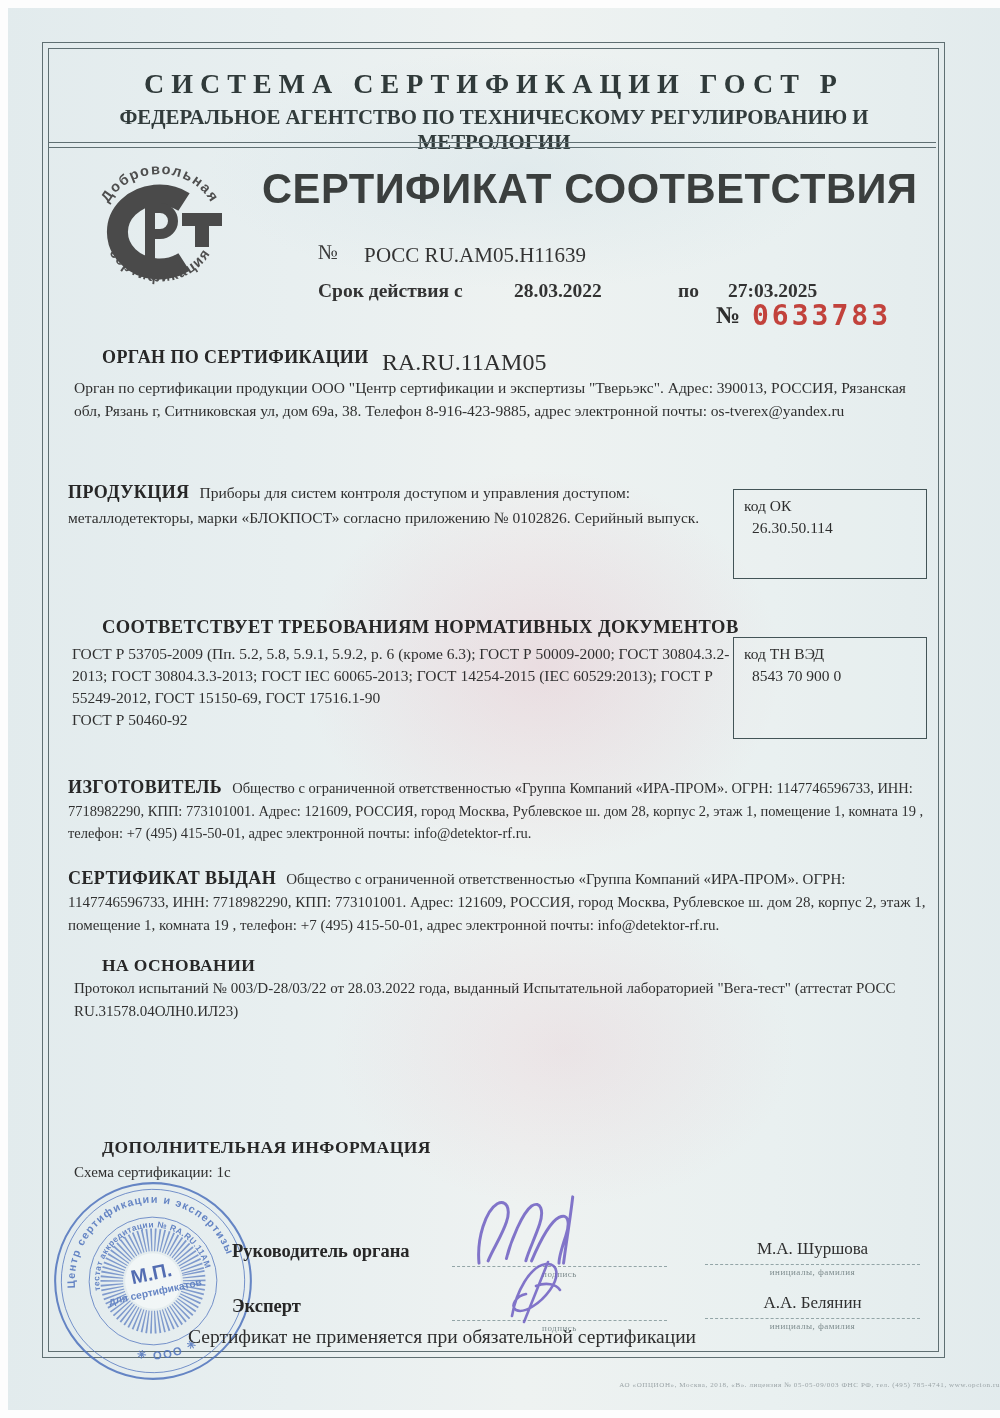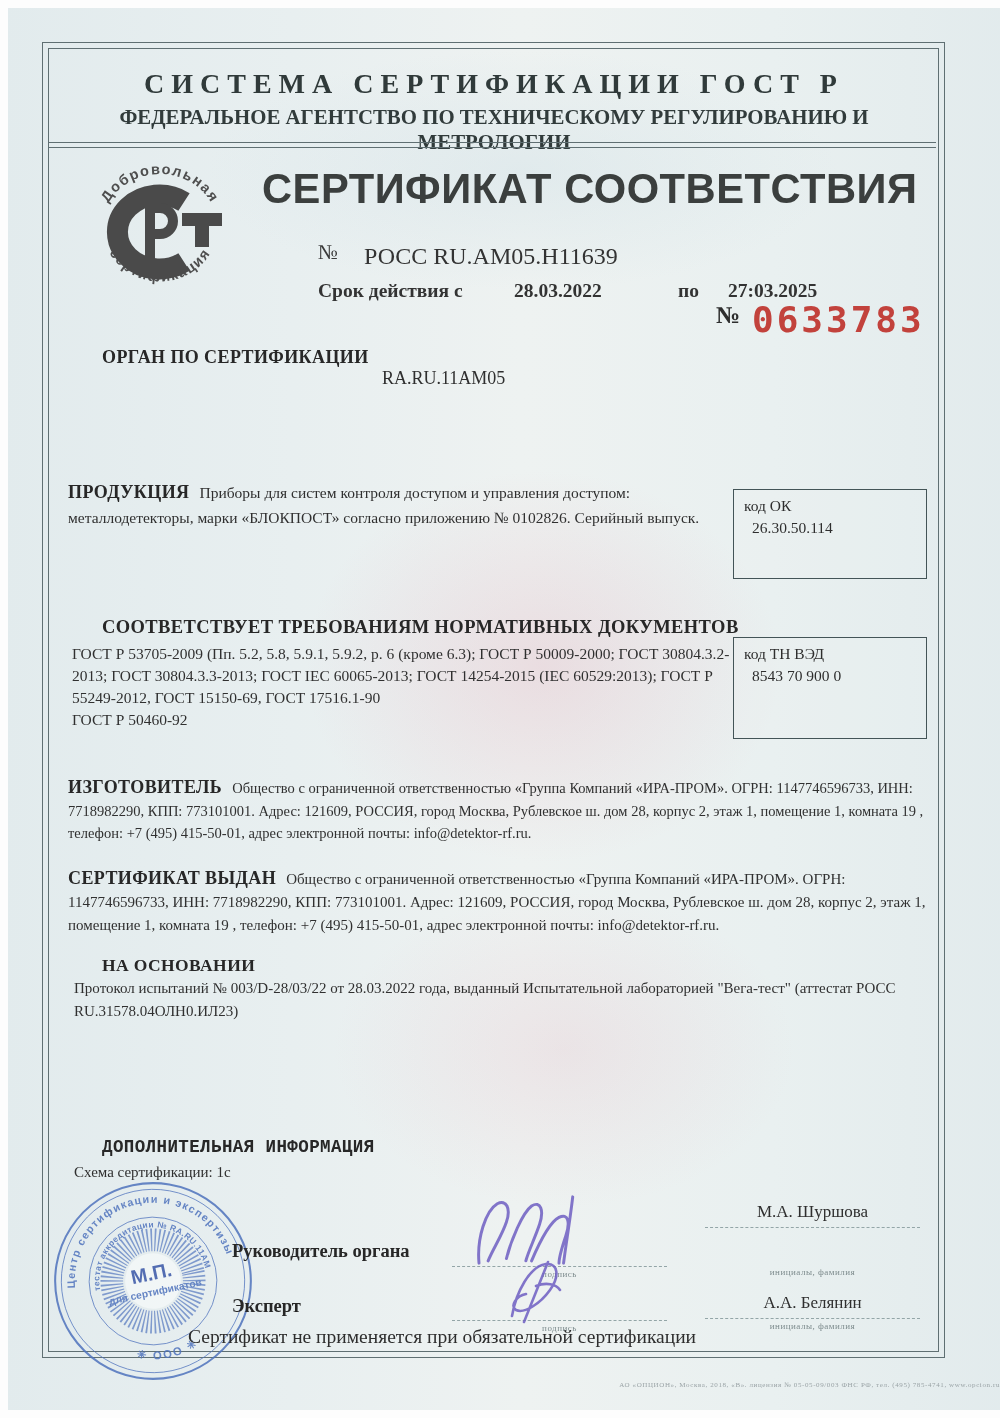--- a/index.html
+++ b/index.html
@@ -15,45 +15,45 @@
   }
   .page::after{content:'';position:absolute;inset:0;border:8px solid #fdfdfd;pointer-events:none;z-index:50;}
   .abs{position:absolute;}
   .frame-outer{left:42px;top:42px;width:901px;height:1314px;border:1px solid #5f6f72;}
   .frame-inner{position:absolute;inset:5px;border:1px solid #5f6f72;}
   .hdr-sep{left:49px;top:142px;width:887px;height:4px;border-top:1px solid #5f6f72;border-bottom:1px solid #5f6f72;}
   .h-sys1{left:44px;top:68px;width:900px;text-align:center;font-weight:bold;font-size:28px;letter-spacing:7px;color:#303a3a;}
   .h-sys2{left:44px;top:105px;width:900px;text-align:center;font-weight:bold;font-size:21.5px;letter-spacing:0px;color:#313b3b;transform:scaleX(0.97);}
   .title{left:262px;top:164px;font-family:"Liberation Sans",sans-serif;font-weight:bold;font-size:43px;color:#3b3f3e;letter-spacing:0.5px;transform:scaleX(0.97);transform-origin:left;}
   .no-label{left:318px;top:240px;font-size:21px;color:#3a3a3a;}
-  .no-value{left:364px;top:243px;font-size:24px;color:#333;}
+  .no-value{left:364px;top:243px;font-size:21px;color:#333;}
   .term-label{left:318px;top:280px;font-size:19.5px;font-weight:bold;color:#333;}
   .term-from{left:514px;top:280px;font-size:19.5px;font-weight:bold;color:#333;}
   .term-po{left:678px;top:280px;font-size:19.5px;font-weight:bold;color:#333;}
   .term-to{left:728px;top:280px;font-size:19.5px;font-weight:bold;color:#333;}
   .blank-no{left:716px;top:302px;font-size:24px;font-weight:bold;color:#2e2e2e;}
-  .blank-num{left:752px;top:299px;font-family:"DejaVu Sans Mono",monospace;font-weight:bold;font-size:36px;letter-spacing:3px;color:#c2423c;}
+  .blank-num{left:752px;top:299px;font-family:"DejaVu Sans Mono",monospace;font-weight:bold;font-size:28px;letter-spacing:3px;color:#c2423c;}
   .sec-head{font-weight:bold;font-size:18px;color:#272727;letter-spacing:0.4px;margin-left:34px;}
   .org-head{left:68px;top:347px;}
-  .org-num{left:382px;top:368px;font-size:18px;color:#2f2f2f;}
+  .org-num{left:382px;top:349px;font-size:24px;color:#2f2f2f;}
   .org-text{left:74px;top:377px;width:848px;font-size:15.5px;line-height:1.46;color:#303030;}
   .prod-block{left:68px;top:479px;width:648px;font-size:15.5px;line-height:1.5;color:#303030;}
   .inline-head{font-weight:bold;font-size:18px;letter-spacing:0.4px;margin-right:10px;color:#272727;}
   .code-box{border:1.5px solid #435457;padding:7px 10px;background:rgba(255,255,255,0.06);}
   .ok-box{left:733px;top:489px;width:172px;height:74px;}
   .code-label{font-size:15.5px;color:#2e2e2e;}
   .code-value{font-size:15.5px;color:#2e2e2e;margin:4px 0 0 8px;}
   .comp-head{left:68px;top:617px;font-size:18.5px;}
   .comp-text{left:72px;top:643px;width:658px;font-size:15.5px;line-height:1.42;color:#303030;}
   .tn-box{left:733px;top:637px;width:172px;height:86px;}
   .mfr-block{left:68px;top:774px;width:864px;font-size:14.5px;line-height:1.5;color:#303030;}
   .issued-block{left:68px;top:865px;width:858px;font-size:15px;line-height:1.47;color:#303030;}
   .basis-head{left:68px;top:955px;font-size:17.5px;}
   .basis-text{left:74px;top:977px;width:842px;font-size:15px;line-height:1.5;color:#303030;}
-  .add-head{left:68px;top:1137px;font-size:17.5px;font-family:Liberation Mono, monospace;}
+  .add-head{left:68px;top:1137px;font-size:17.5px;}
   .add-text{left:74px;top:1164px;font-size:15px;color:#303030;}
   .sig-label{font-weight:bold;font-size:18.5px;color:#272727;}
   .sig-line{border-bottom:1px dashed #93a5a7;}
   .caption{font-size:9px;color:#7c8a8c;text-align:center;letter-spacing:0.5px;}
   .sig-name{font-size:17px;color:#2f2f2f;text-align:center;}
   .bottom-note{left:188px;top:1326px;font-size:19.5px;color:#2e2e2e;}
   .imprint{left:0;top:1381px;width:1000px;text-align:right;font-size:7px;color:#9aa3a6;letter-spacing:0.6px;filter:blur(0.3px);}
   svg text{font-family:"Liberation Sans",sans-serif;}
 </style>
 </head>
@@ -91,20 +91,21 @@
   <div class="abs no-value">РОСС RU.AM05.H11639</div>
   <div class="abs term-label">Срок действия с</div>
   <div class="abs term-from">28.03.2022</div>
   <div class="abs term-po">по</div>
   <div class="abs term-to">27:03.2025</div>
   <div class="abs blank-no">№</div>
   <div class="abs blank-num">0633783</div>
 
   <div class="abs sec-head org-head">ОРГАН ПО СЕРТИФИКАЦИИ</div>
   <div class="abs org-num">RA.RU.11АМ05</div>
+  <div class="abs org-text">Орган по сертификации продукции ООО "Центр сертификации и экспертизы "Тверьэкс". Адрес: 390013, РОССИЯ, Рязанская обл, Рязань г, Ситниковская ул, дом 69а, 38. Телефон 8-916-423-9885, адрес электронной почты: os-tverex@yandex.ru</div>
 
   <div class="abs prod-block">
     <span class="inline-head">ПРОДУКЦИЯ</span><span>Приборы для систем контроля доступом и управления доступом: металлодетекторы, марки «БЛОКПОСТ» согласно приложению № 0102826. Серийный выпуск.</span>
   </div>
   <div class="abs code-box ok-box">
     <div class="code-label">код ОК</div>
     <div class="code-value">26.30.50.114</div>
   </div>
 
   <div class="abs sec-head comp-head">СООТВЕТСТВУЕТ ТРЕБОВАНИЯМ НОРМАТИВНЫХ ДОКУМЕНТОВ</div>
@@ -153,21 +154,21 @@
         <textPath href="#st-in" startOffset="50%" text-anchor="middle">Аттестат аккредитации № RA.RU.11АМ05</textPath>
       </text>
       <text x="100" y="99" font-size="19" font-weight="bold" fill="#3a57a8" stroke="none" text-anchor="middle" font-family="Liberation Serif, serif">М.П.</text>
       <text x="100" y="114" font-size="10" font-weight="bold" fill="#4f73bd" stroke="none" text-anchor="middle">для сертификатов</text>
     </g>
   </svg>
 
   <div class="abs sig-label" style="left:232px;top:1241px;">Руководитель органа</div>
   <div class="abs sig-line" style="left:452px;top:1238px;width:215px;height:28px;"></div>
   <div class="abs caption" style="left:452px;top:1269px;width:215px;">подпись</div>
-  <div class="abs sig-name sig-line" style="left:705px;top:1202px;width:215px;height:25px;text-align:center;">М.А. Шуршова</div>
+  <div class="abs sig-name sig-line" style="left:705px;top:1239px;width:215px;height:25px;text-align:center;">М.А. Шуршова</div>
   <div class="abs caption" style="left:705px;top:1267px;width:215px;">инициалы, фамилия</div>
 
   <svg class="abs" style="left:468px;top:1190px;" width="118" height="80" viewBox="0 0 96 70">
     <path d="M6,64 C4,42 12,18 22,12 C30,8 34,16 30,28 C26,40 18,52 14,62 M30,60 C34,44 44,20 52,14 C60,9 63,18 59,30 C55,42 49,54 47,62 M52,62 C58,48 68,28 76,24 C84,20 86,28 82,40 C78,52 76,58 76,64 M88,6 C86,24 82,48 80,64" stroke="#6d5ec2" stroke-width="2.6" fill="none" stroke-linecap="round" opacity="0.85"></path>
   </svg>
 
   <div class="abs sig-label" style="left:232px;top:1296px;">Эксперт</div>
   <div class="abs sig-line" style="left:452px;top:1294px;width:215px;height:26px;"></div>
   <div class="abs caption" style="left:452px;top:1323px;width:215px;">подпись</div>
   <div class="abs sig-name sig-line" style="left:705px;top:1293px;width:215px;height:25px;">А.А. Белянин</div>

